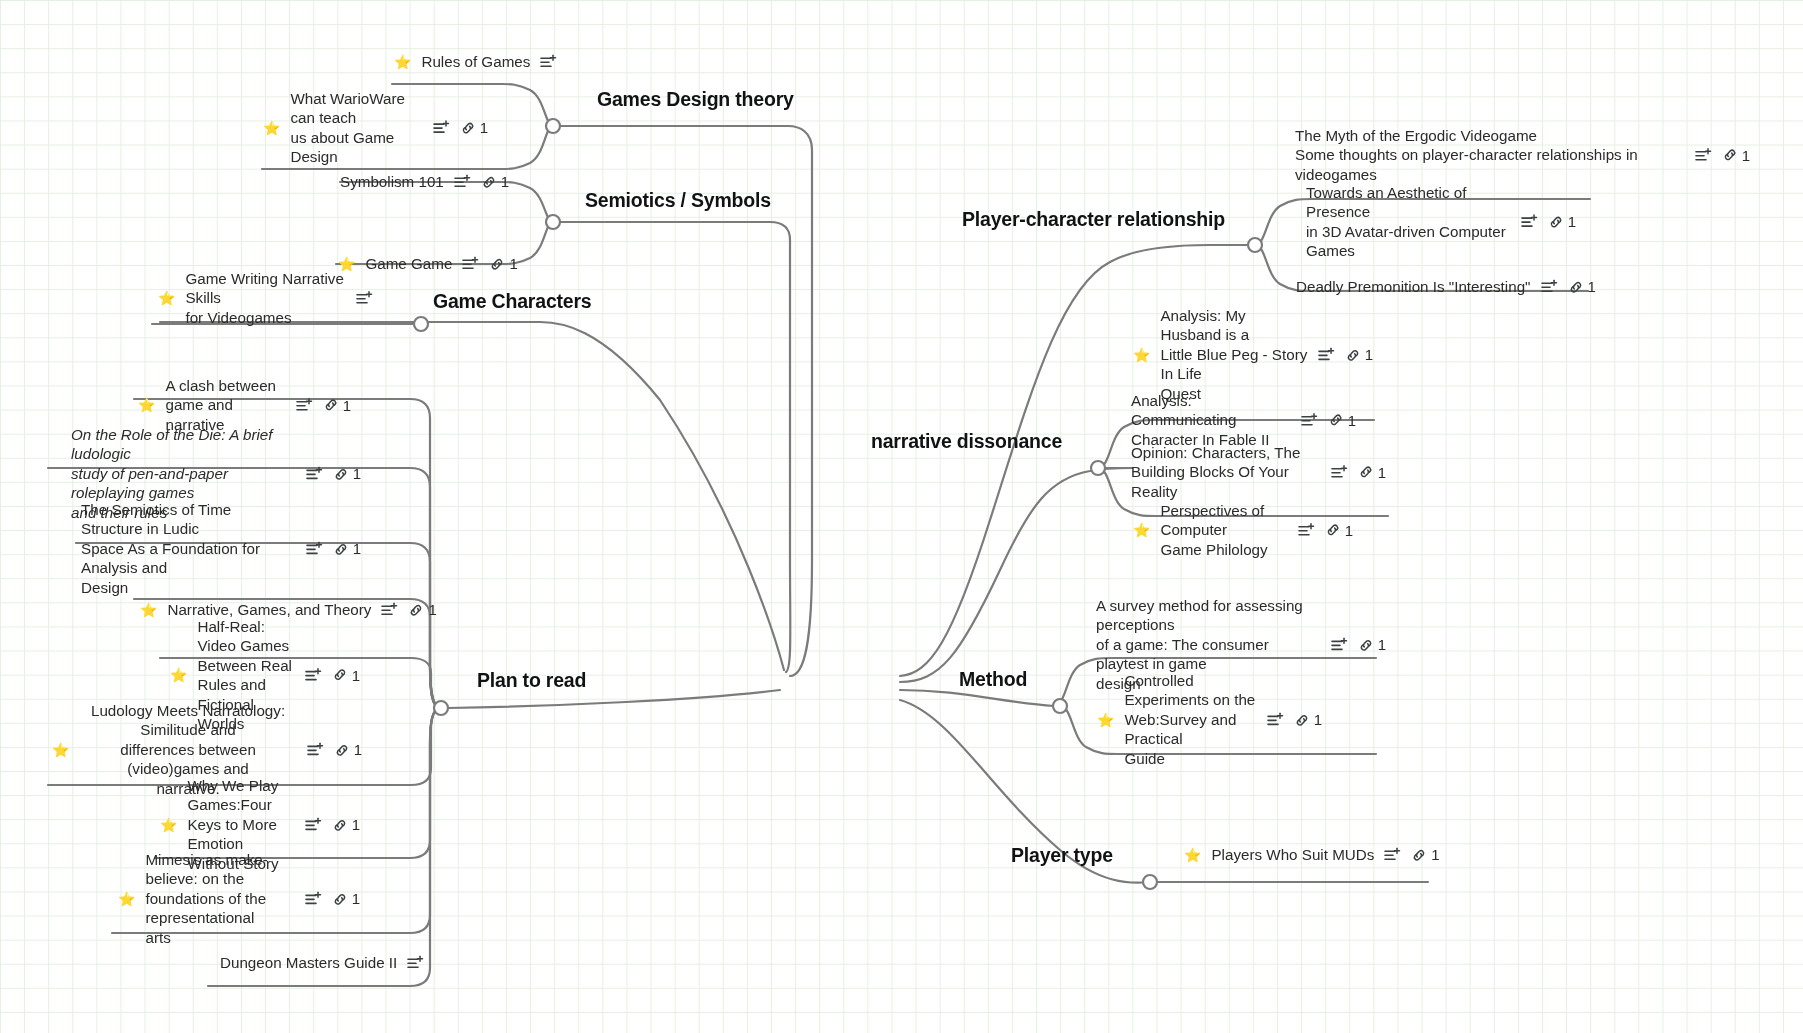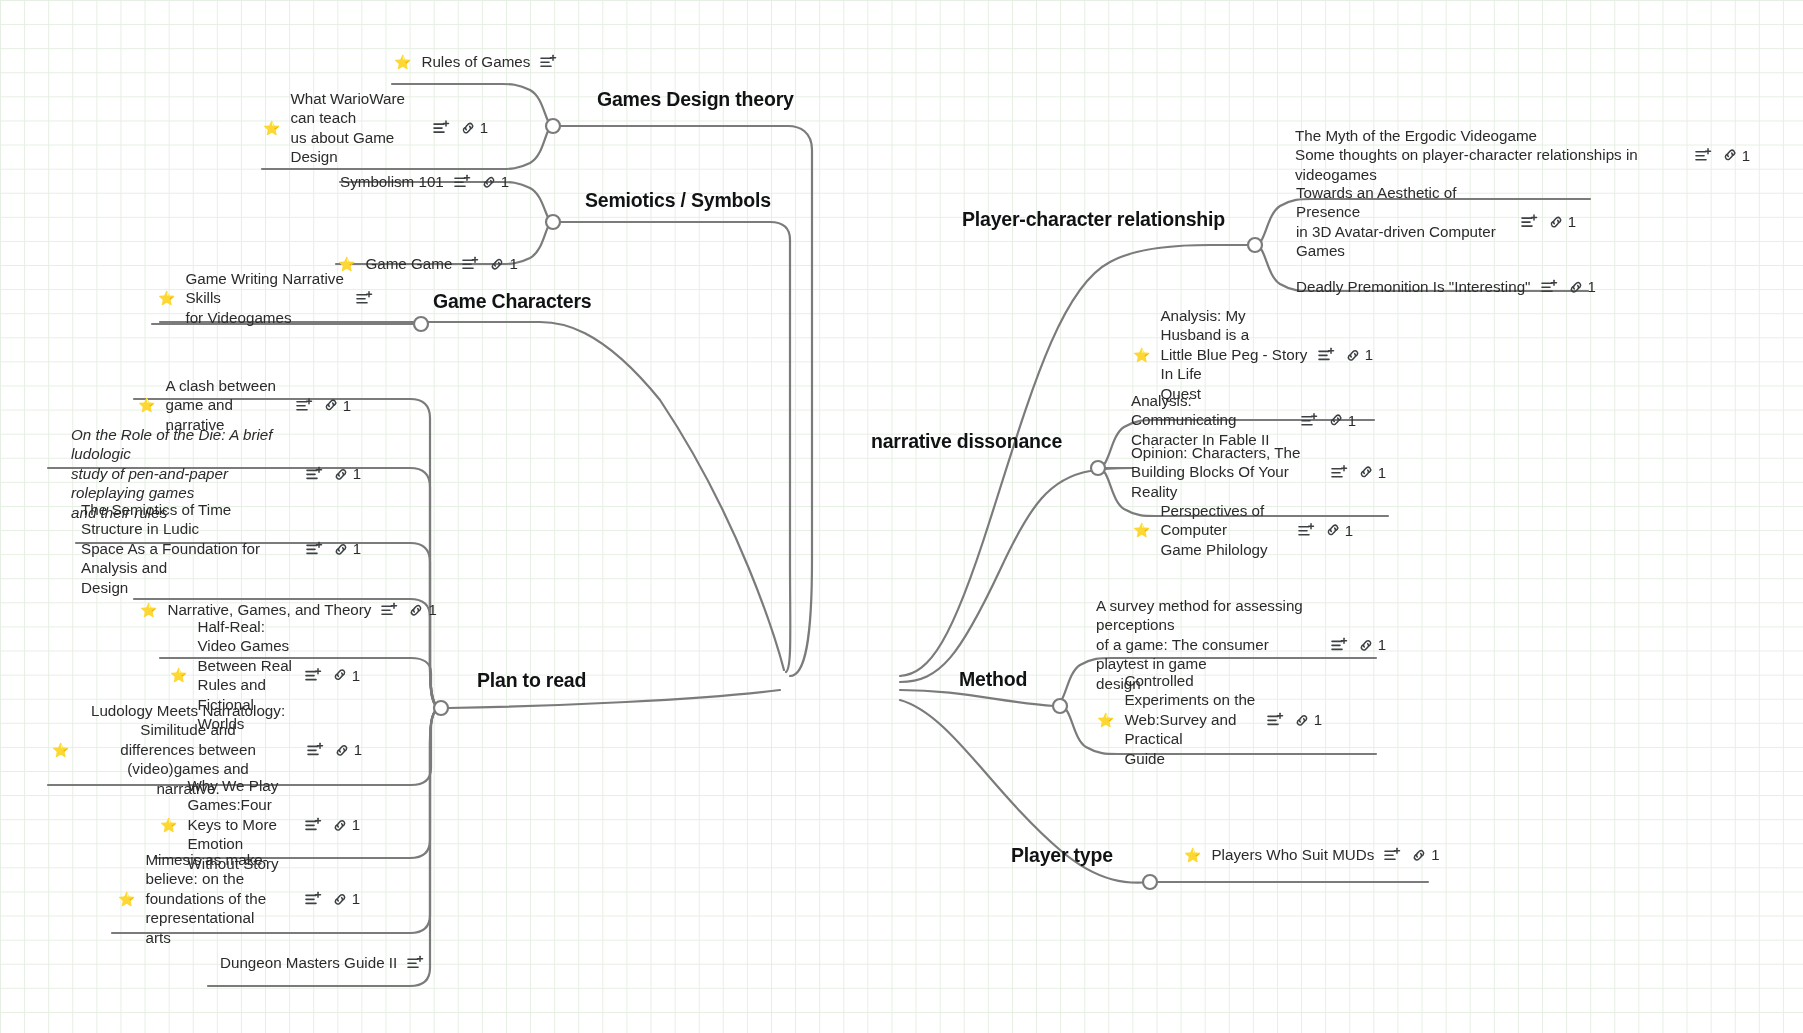--- a/index.html
+++ b/index.html
@@ -514,21 +514,21 @@
             <g fill="none" stroke="#3c4043" stroke-width="1.5" stroke-linecap="round">
               <path d="M6.3 9.7 A2.6 2.6 0 0 1 6.3 6.1 L8.6 3.8 A2.6 2.6 0 0 1 12.2 7.4 L11.2 8.4"></path>
               <path d="M9.7 6.3 A2.6 2.6 0 0 1 9.7 9.9 L7.4 12.2 A2.6 2.6 0 0 1 3.8 8.6 L4.8 7.6"></path>
             </g>
           </svg></span>
       <span class="linkcount">1</span>
     </span>
   </div>
 
   <div class="node leaf right" style="left:1296px; top:222px; transform:translateY(-50%); width:280px;">
-    <span class="txt" style="flex:1;">Towards an Aesthetic of Presence
+    <span class="txt" style="flex:1;margin-left:10px;">Towards an Aesthetic of Presence
 in 3D Avatar-driven Computer
 Games</span>
     <span class="ic"><svg width="17" height="15" viewBox="0 0 17 15">
           <g stroke="#3c4043" stroke-width="1.6" stroke-linecap="round">
             <line x1="1" y1="4" x2="11" y2="4"></line>
             <line x1="1" y1="8" x2="9" y2="8"></line>
             <line x1="1" y1="12" x2="11" y2="12"></line>
           </g>
           <g stroke="#3c4043" stroke-width="1.5" stroke-linecap="round">
             <line x1="13" y1="1" x2="13" y2="6"></line>

